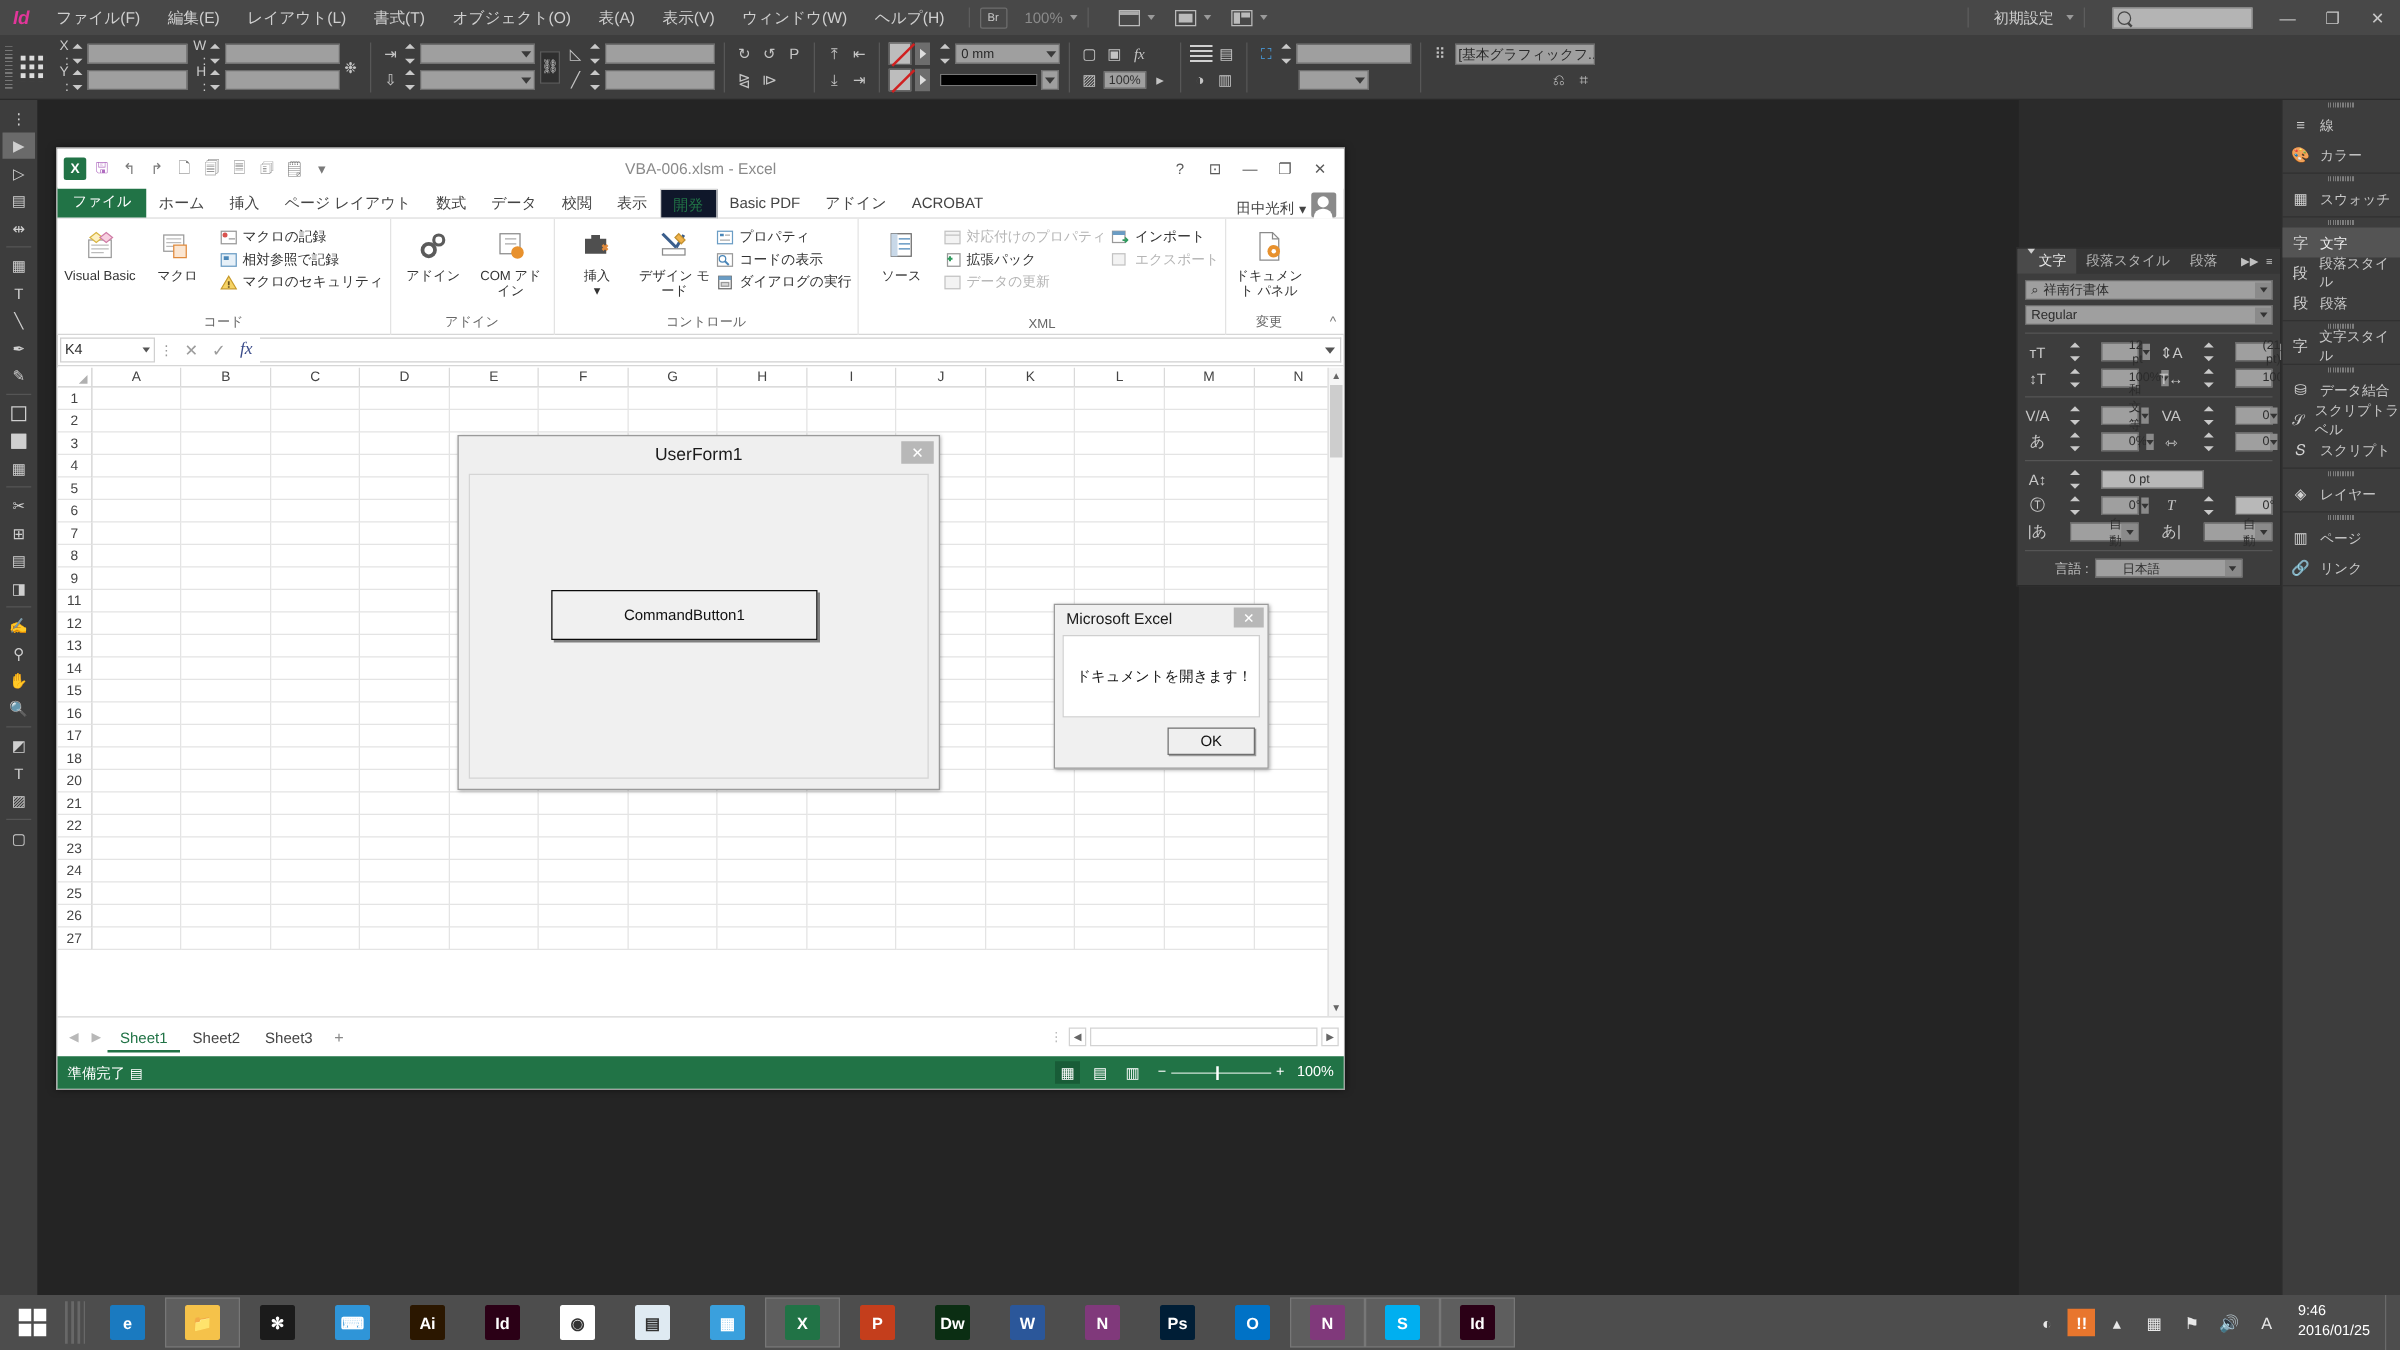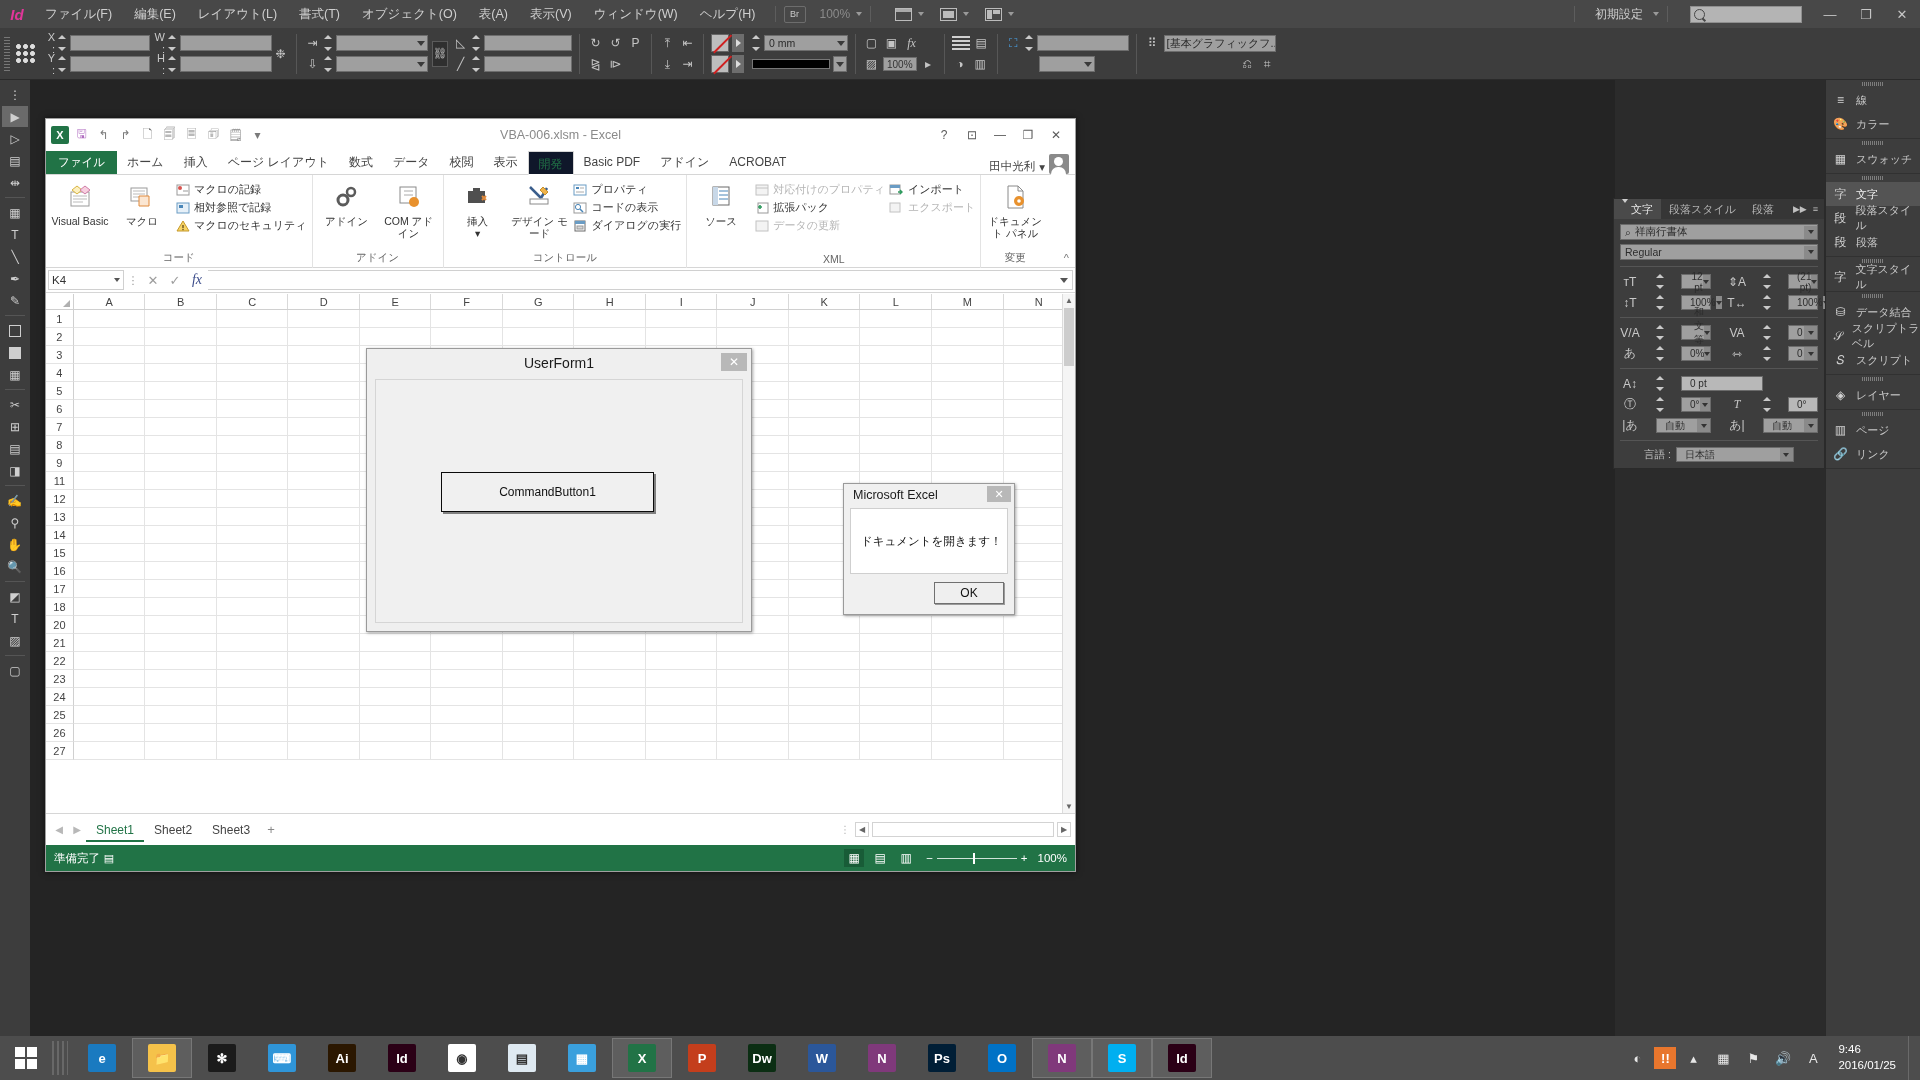--- a/index.html
+++ b/index.html
@@ -107,21 +107,21 @@
   .pnl-tab.active{ background:#4a4a4a; color:#e8e8e8; }
   .pnl-tab-dot{width:0;height:0;border-left:3px solid transparent;border-right:3px solid transparent;border-top:4px solid #cfcfcf;margin-right:3px;}
   .pnl-tabs .right{margin-left:auto;display:flex;gap:6px;padding-right:6px;color:#c0c0c0;font-size:9px;}
   .pnl-body{padding:5px 6px 6px 6px;}
   .p-row{display:flex;align-items:center;gap:16px;margin-bottom:4px;text-align:right;}
   .p-ico{width:20px;height:17px;color:#c8c8c8;font-size:12px;display:flex;align-items:center;justify-content:center;}
   .p-spin{width:9px;height:15px;display:flex;flex-direction:column;justify-content:space-between;}
   .p-spin i{display:block;width:0;height:0;border-left:4px solid transparent;border-right:4px solid transparent;}
   .p-spin i:first-child{border-bottom:4px solid #c9c9c9;} .p-spin i:last-child{border-top:4px solid #c9c9c9;}
   .p-fld{height:15px;background:#9f9f9f;border:1px solid #6b6b6b;color:#2c2c2c;font-size:10px;
-    display:flex;align-items:center;padding-left:8px;flex:1;min-width:0;}
+    display:flex;align-items:center;padding-left:21px;flex:1;min-width:0;}
   .p-fld .arw{margin-left:auto;width:13px;height:13px;background:#8a8a8a;display:flex;align-items:center;justify-content:center;}
   .p-fld .arw i{width:0;height:0;border-left:3.5px solid transparent;border-right:3.5px solid transparent;border-top:4px solid #333;}
   .p-fld.light{background:#b8b8b8;}
   .p-sep{height:1px;background:#555;margin:6px 0;}
   .p-full{width:100%;height:16px;background:#9f9f9f;border:1px solid #6b6b6b;color:#2c2c2c;font-size:10.5px;
     display:flex;align-items:center;padding-left:4px;margin-bottom:4px;}
   .p-lang{display:flex;align-items:center;gap:5px;justify-content:center;margin-top:4px;}
   .p-lang-l{color:#c4c4c4;font-size:10.5px;}
 
   

